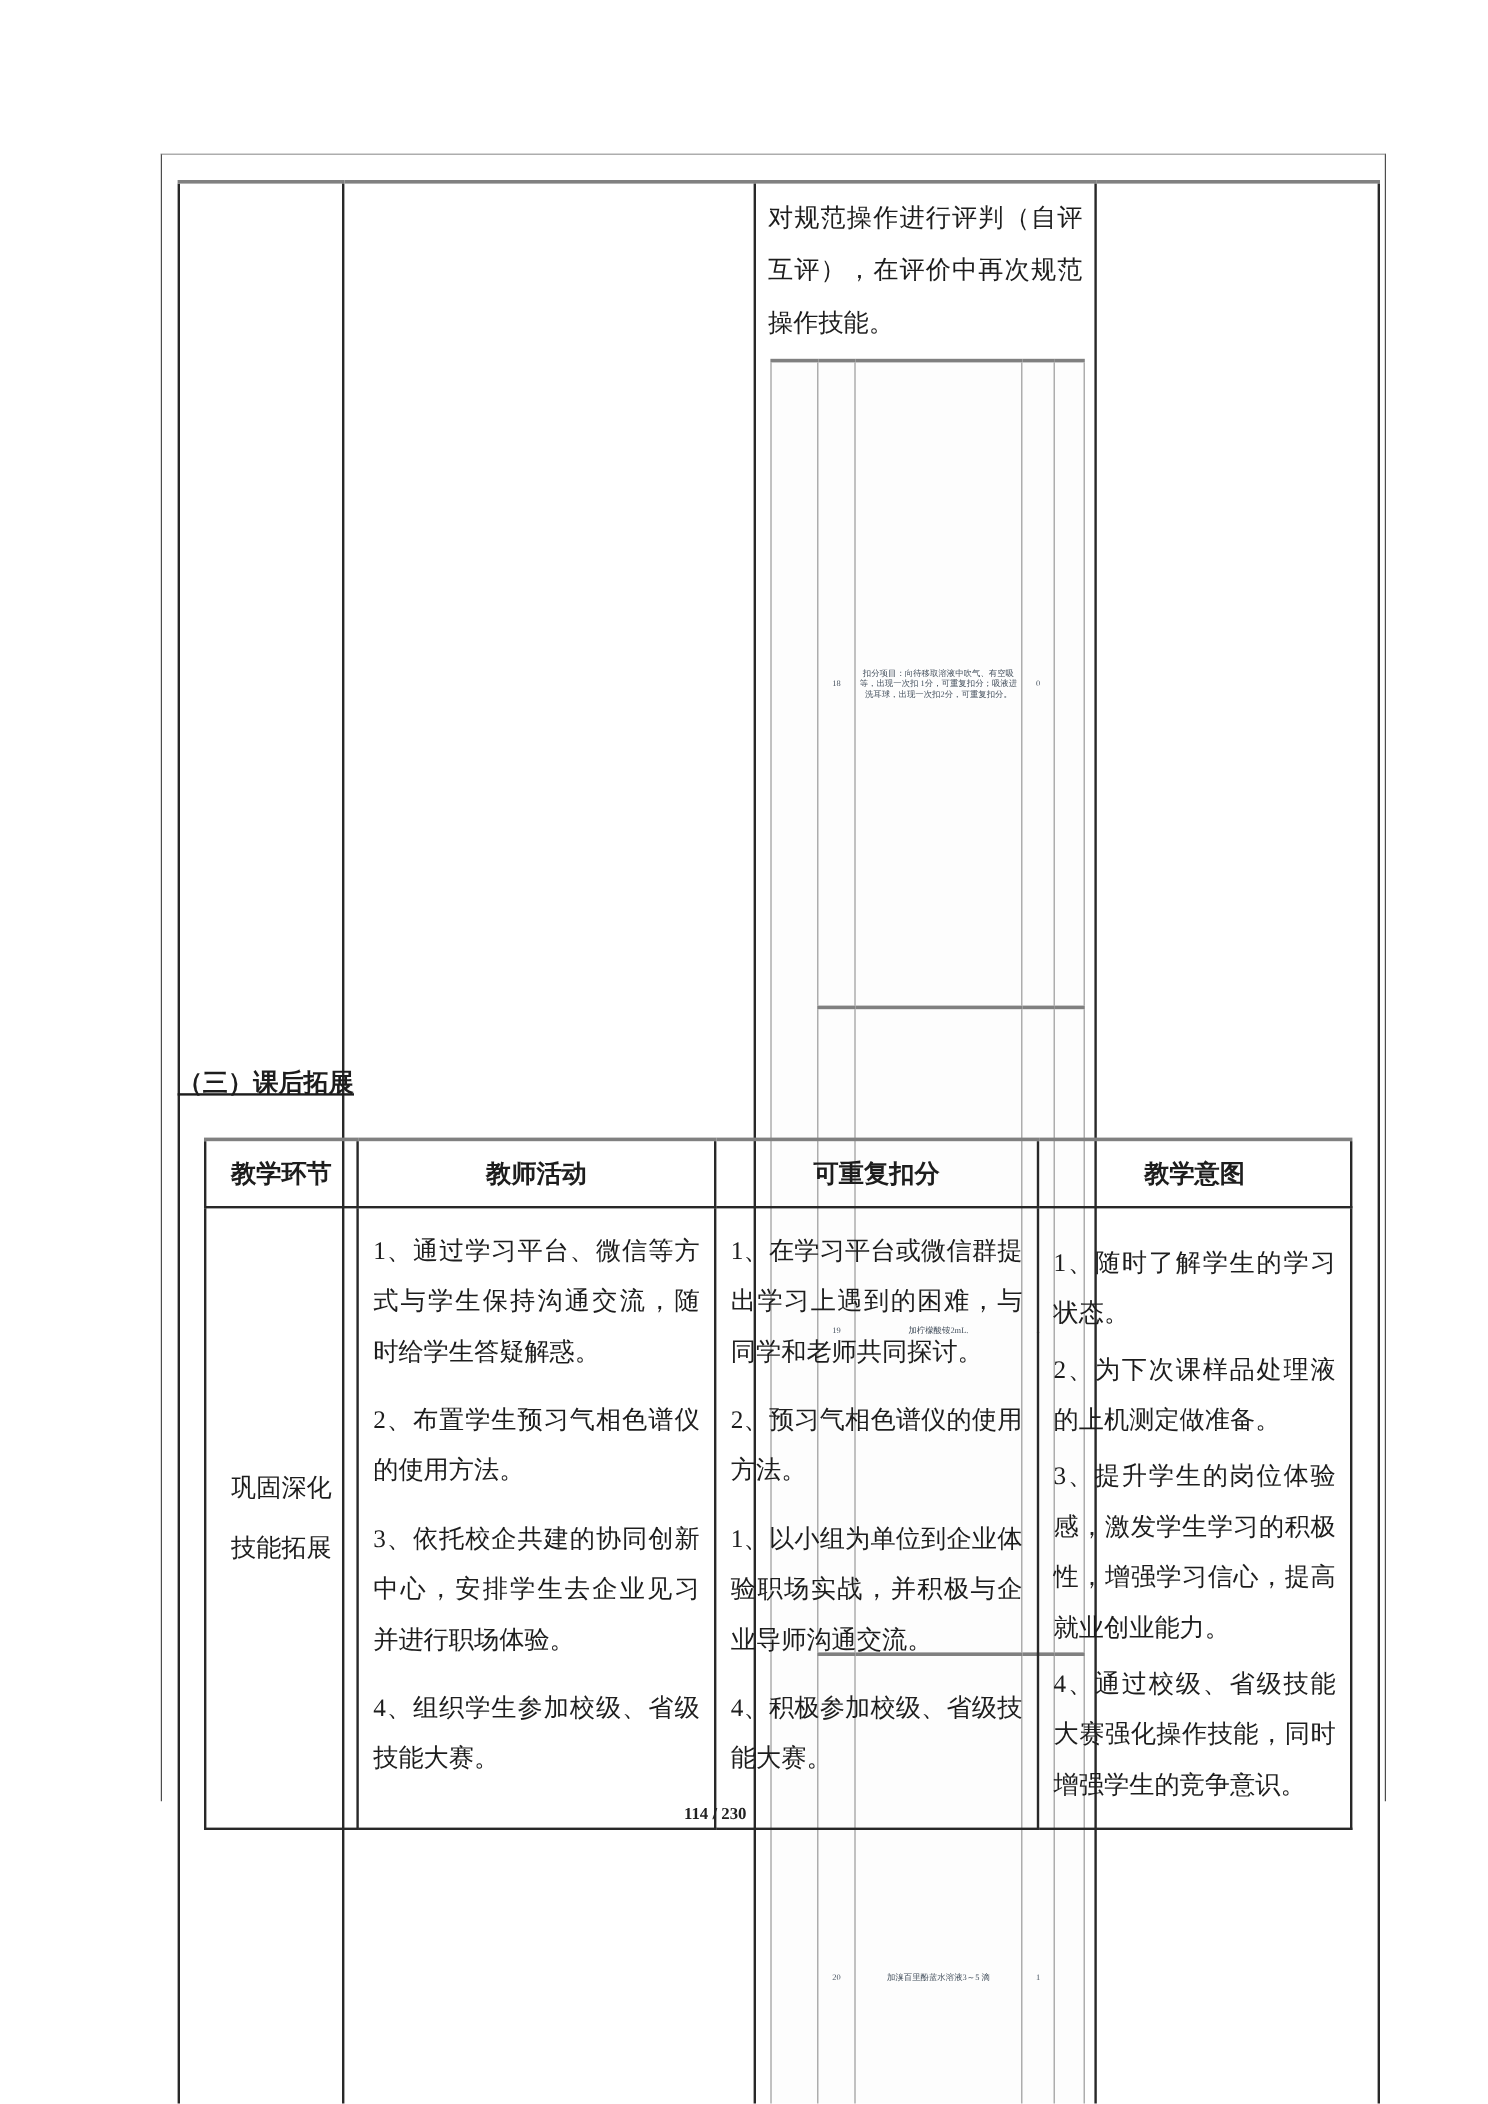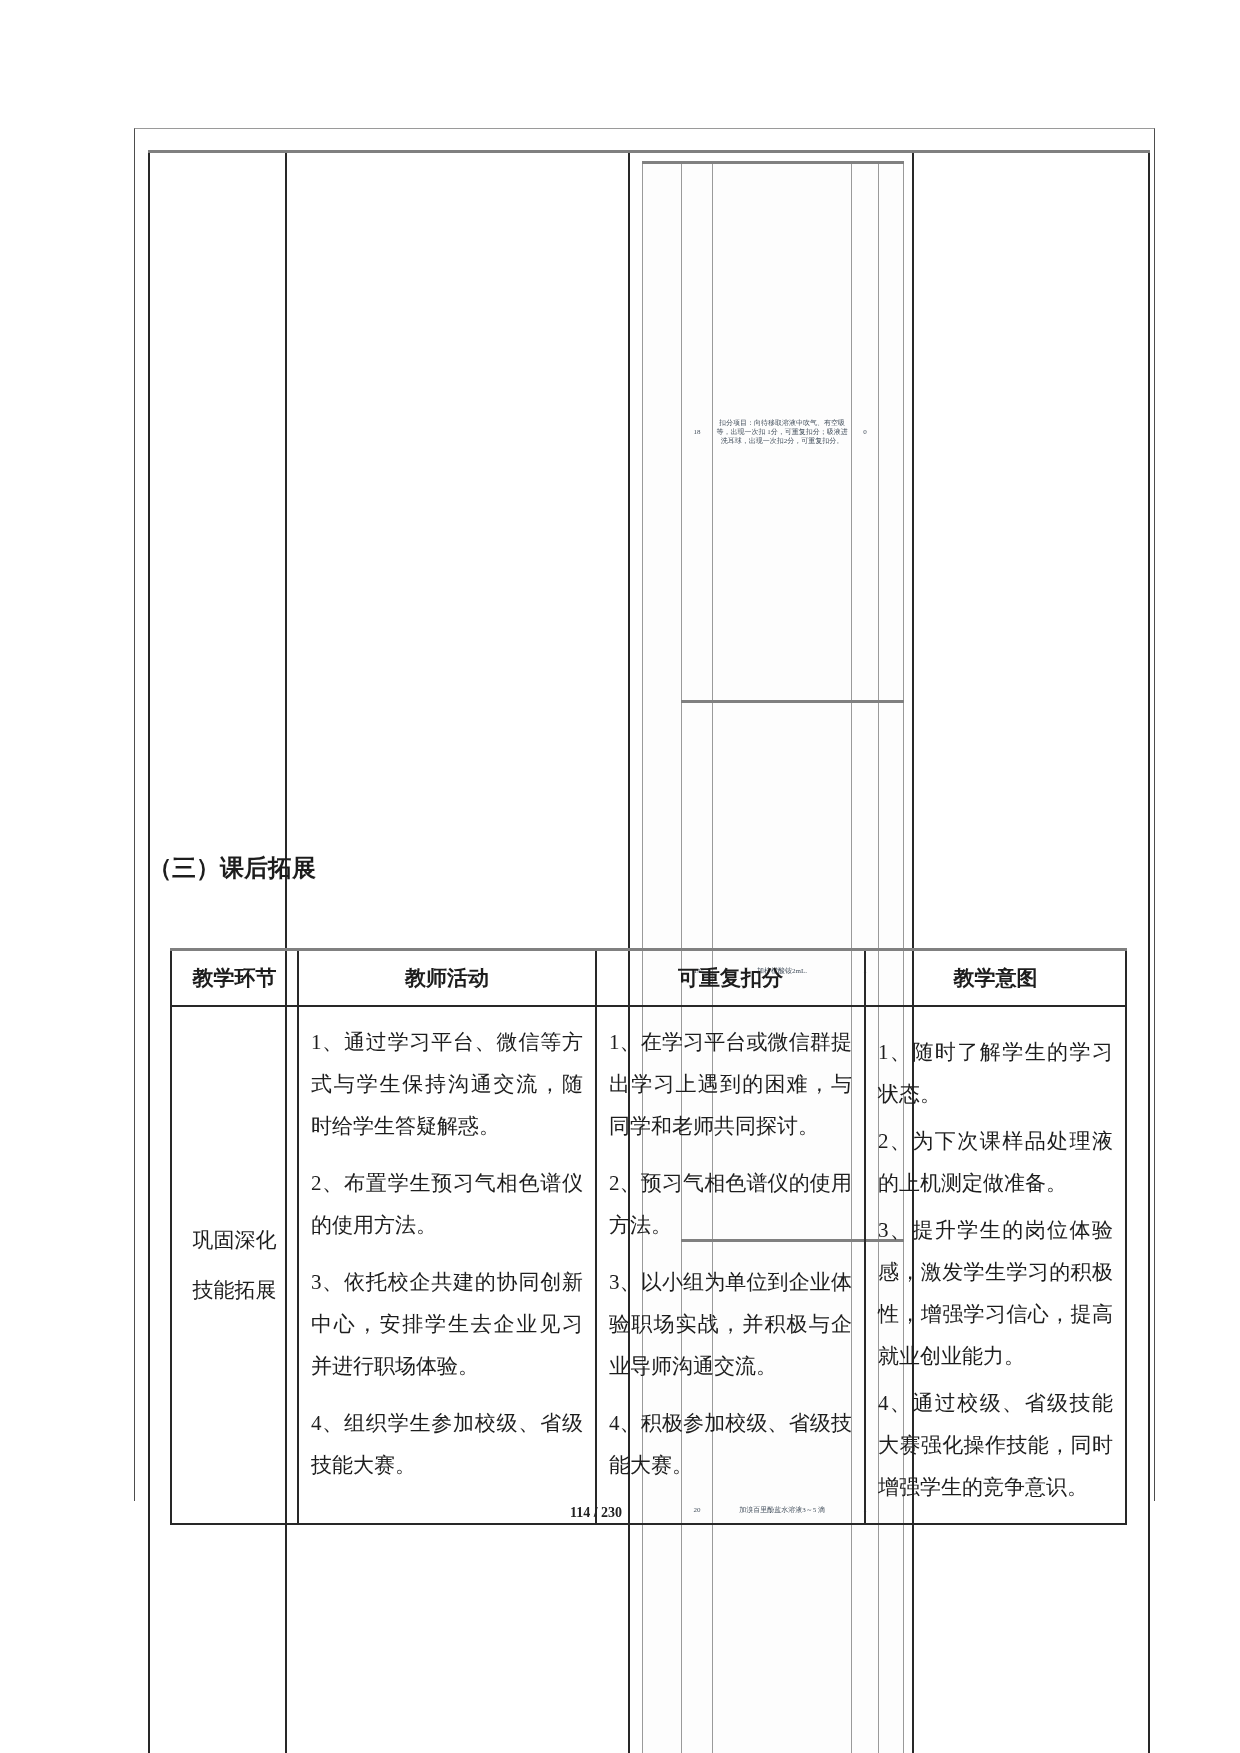--- a/index.html
+++ b/index.html
@@ -26,21 +26,21 @@
   .mini td{
     border:1px solid #9a9a9a;font-size:7px;line-height:9px;color:#434f5c;
     padding:4px 2px;text-align:center;vertical-align:middle;font-weight:normal;
   }
   .mini .mt-group{width:34px;font-size:6.5px;}
   .mini .mt-no{width:26px;}
   .mini .mt-desc{width:134px;}
   .mini .mt-score{width:22px;}
   .mini .mt-e{width:20px;}
   
-  .section-heading{position:absolute;left:148px;top:852px;font-size:24px;font-weight:bold;}
+  .section-heading{position:absolute;left:148px;top:888px;font-size:21px;font-weight:bold;text-decoration:underline;}
   
   .ext-table{position:absolute;left:170px;top:948px;width:955px;}
   .ext-table th,.ext-table td{border:2px solid #282828;}
   .ext-table th{
     border-top:3px solid #808080;height:52px;font-size:21px;font-weight:bold;
     text-align:center;vertical-align:middle;
   }
   .ext-table td{vertical-align:top;height:490px;}
   .cell-stage{vertical-align:middle !important;text-align:center;font-size:21px;line-height:50px;}
   .cell-acts{padding:14px 12px 12px;}
@@ -61,20 +61,21 @@
       <col style="width:137px">
       <col style="width:343px">
       <col style="width:284px">
       <col style="width:236px">
     </colgroup>
   <tbody>
       <tr class="cont-row">
     <td></td>
     <td></td>
     <td class="cell-student">
+      <p class="para p1">对规范操作进行评判（自评互评），在评价中再次规范操作技能。</p>
       <div class="mini-wrap">
         <table class="mini">
           <tbody>
                 <tr>
             <td class="mt-group" rowspan="14">
               
               
             </td>
             <td class="mt-no">18</td>
             <td class="mt-desc">扣分项目：向待移取溶液中吹气、有空吸等，出现一次扣 1分，可重复扣分；吸液进洗耳球，出现一次扣2分，可重复扣分。</td>
@@ -128,21 +129,21 @@
     </td>
     <td class="cell-acts">
       <p>1、通过学习平台、微信等方式与学生保持沟通交流，随时给学生答疑解惑。</p>
       <p>2、布置学生预习气相色谱仪的使用方法。</p>
       <p>3、依托校企共建的协同创新中心，安排学生去企业见习并进行职场体验。</p>
       <p>4、组织学生参加校级、省级技能大赛。</p>
     </td>
     <td class="cell-acts">
       <p>1、在学习平台或微信群提出学习上遇到的困难，与同学和老师共同探讨。</p>
       <p>2、预习气相色谱仪的使用方法。</p>
-      <p>3、以小组为单位到企业体验职场实战，并积极与企业导师沟通交流。</p>
+      <p>1、以小组为单位到企业体验职场实战，并积极与企业导师沟通交流。</p>
       <p>4、积极参加校级、省级技能大赛。</p>
     </td>
     <td class="cell-acts cell-intent">
       <p>1、随时了解学生的学习状态。</p>
       <p>2、为下次课样品处理液的上机测定做准备。</p>
       <p>3、提升学生的岗位体验感，激发学生学习的积极性，增强学习信心，提高就业创业能力。</p>
       <p>4、通过校级、省级技能大赛强化操作技能，同时增强学生的竞争意识。</p>
     </td>
   </tr>
 </tbody>

